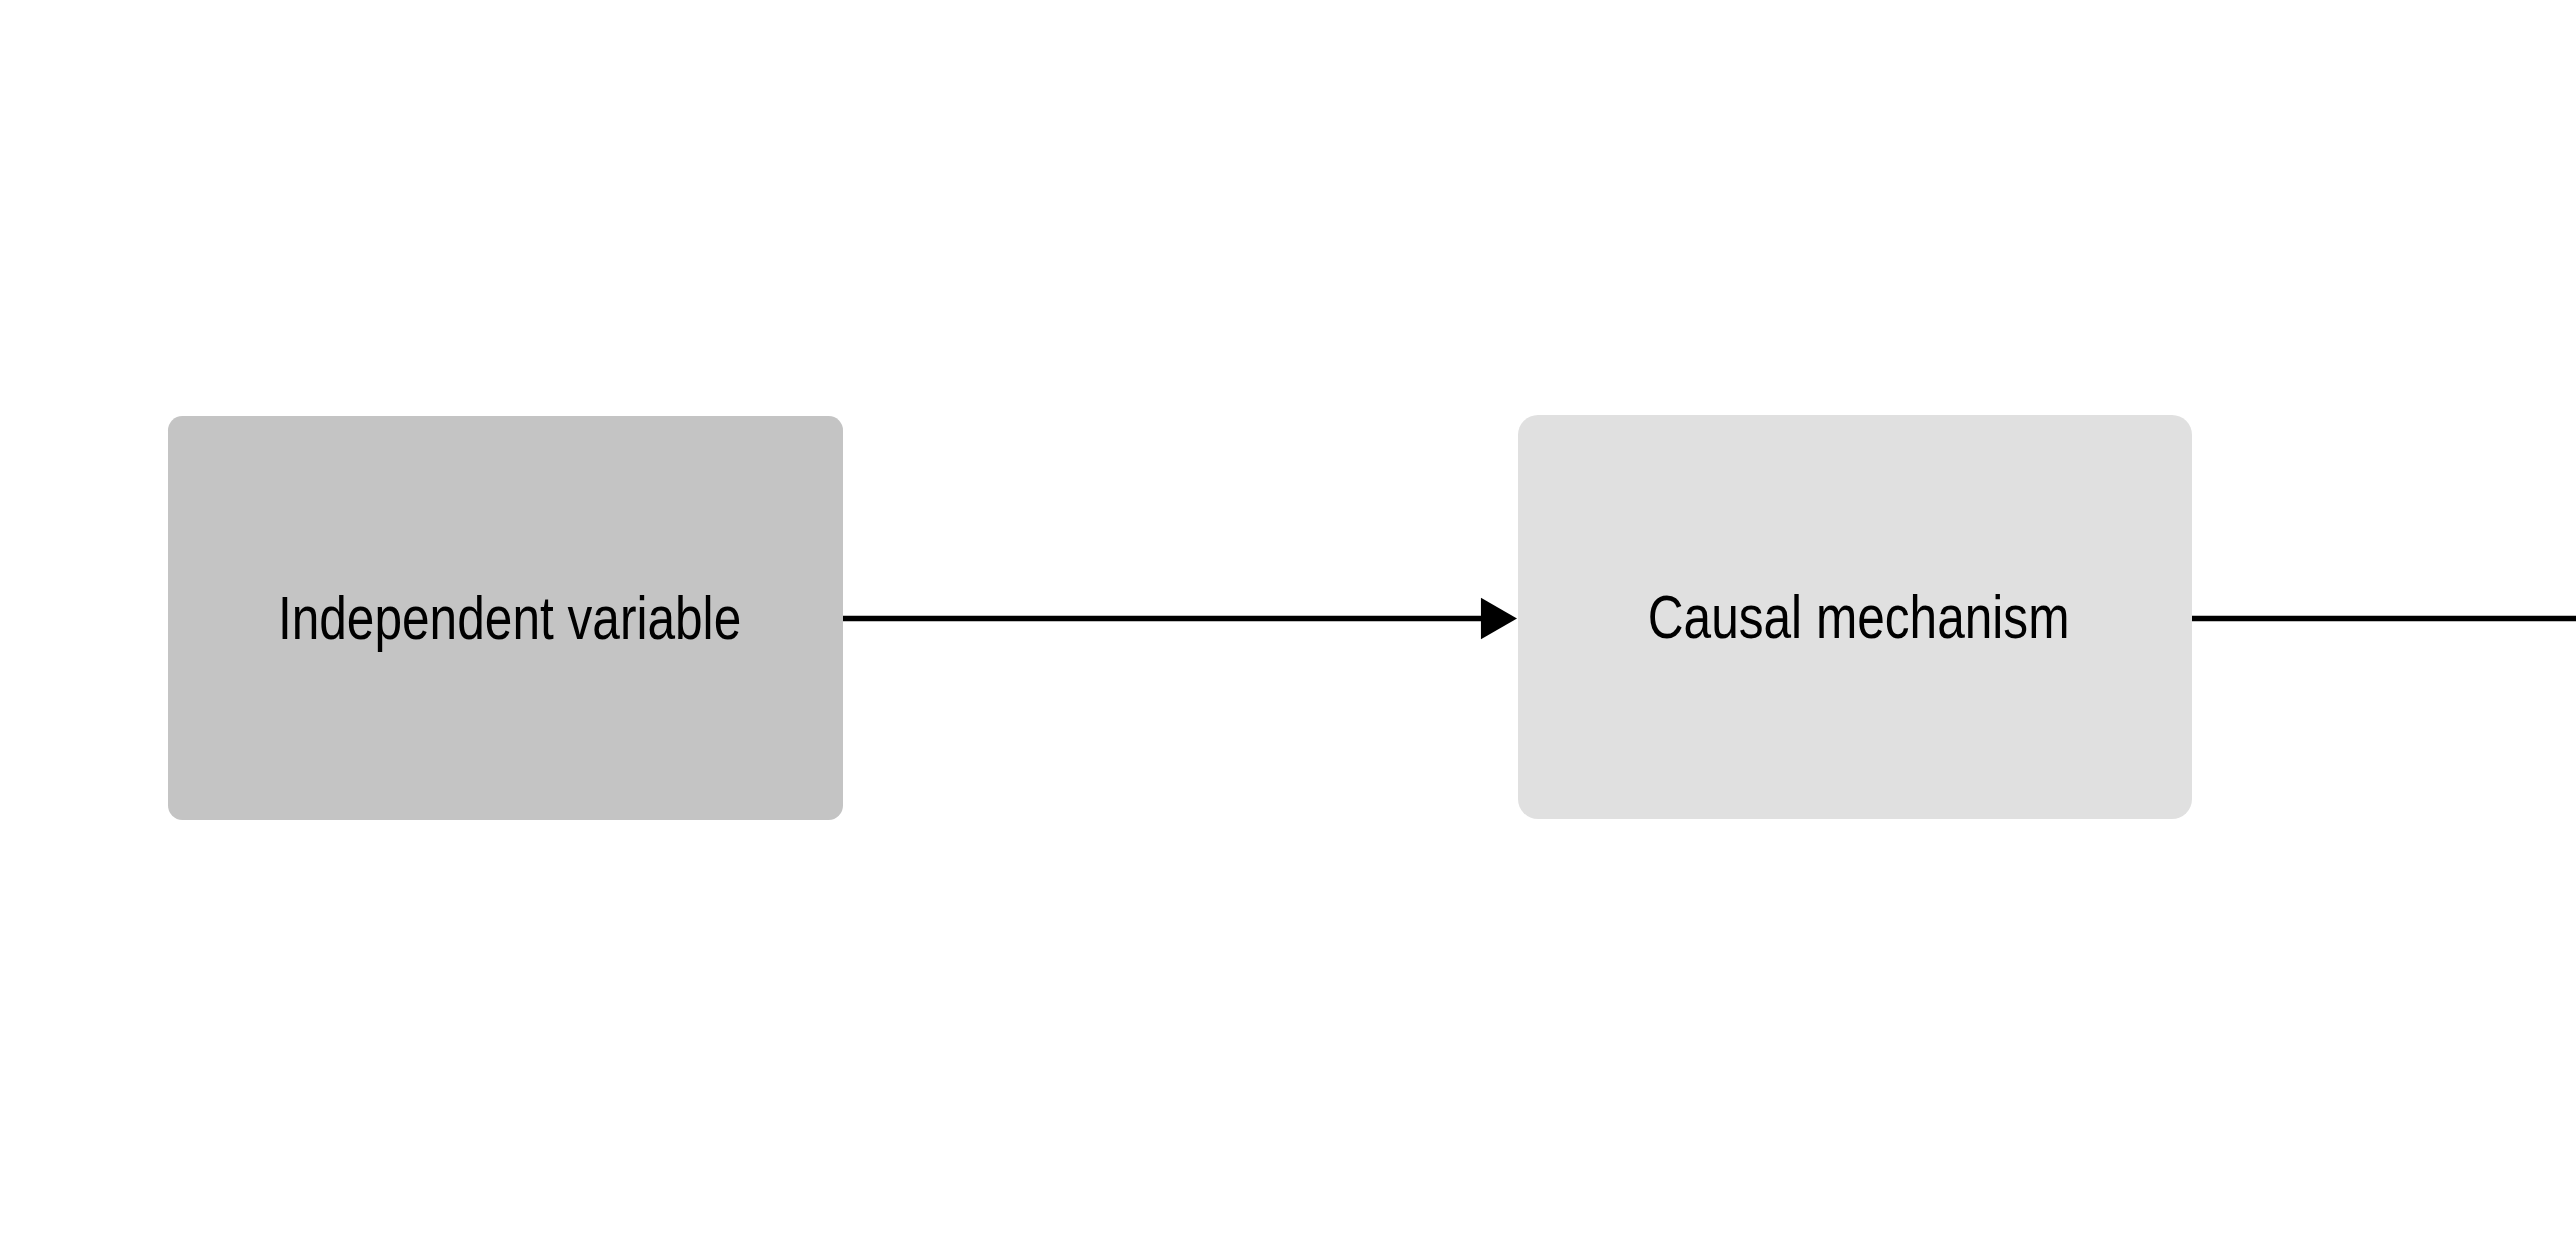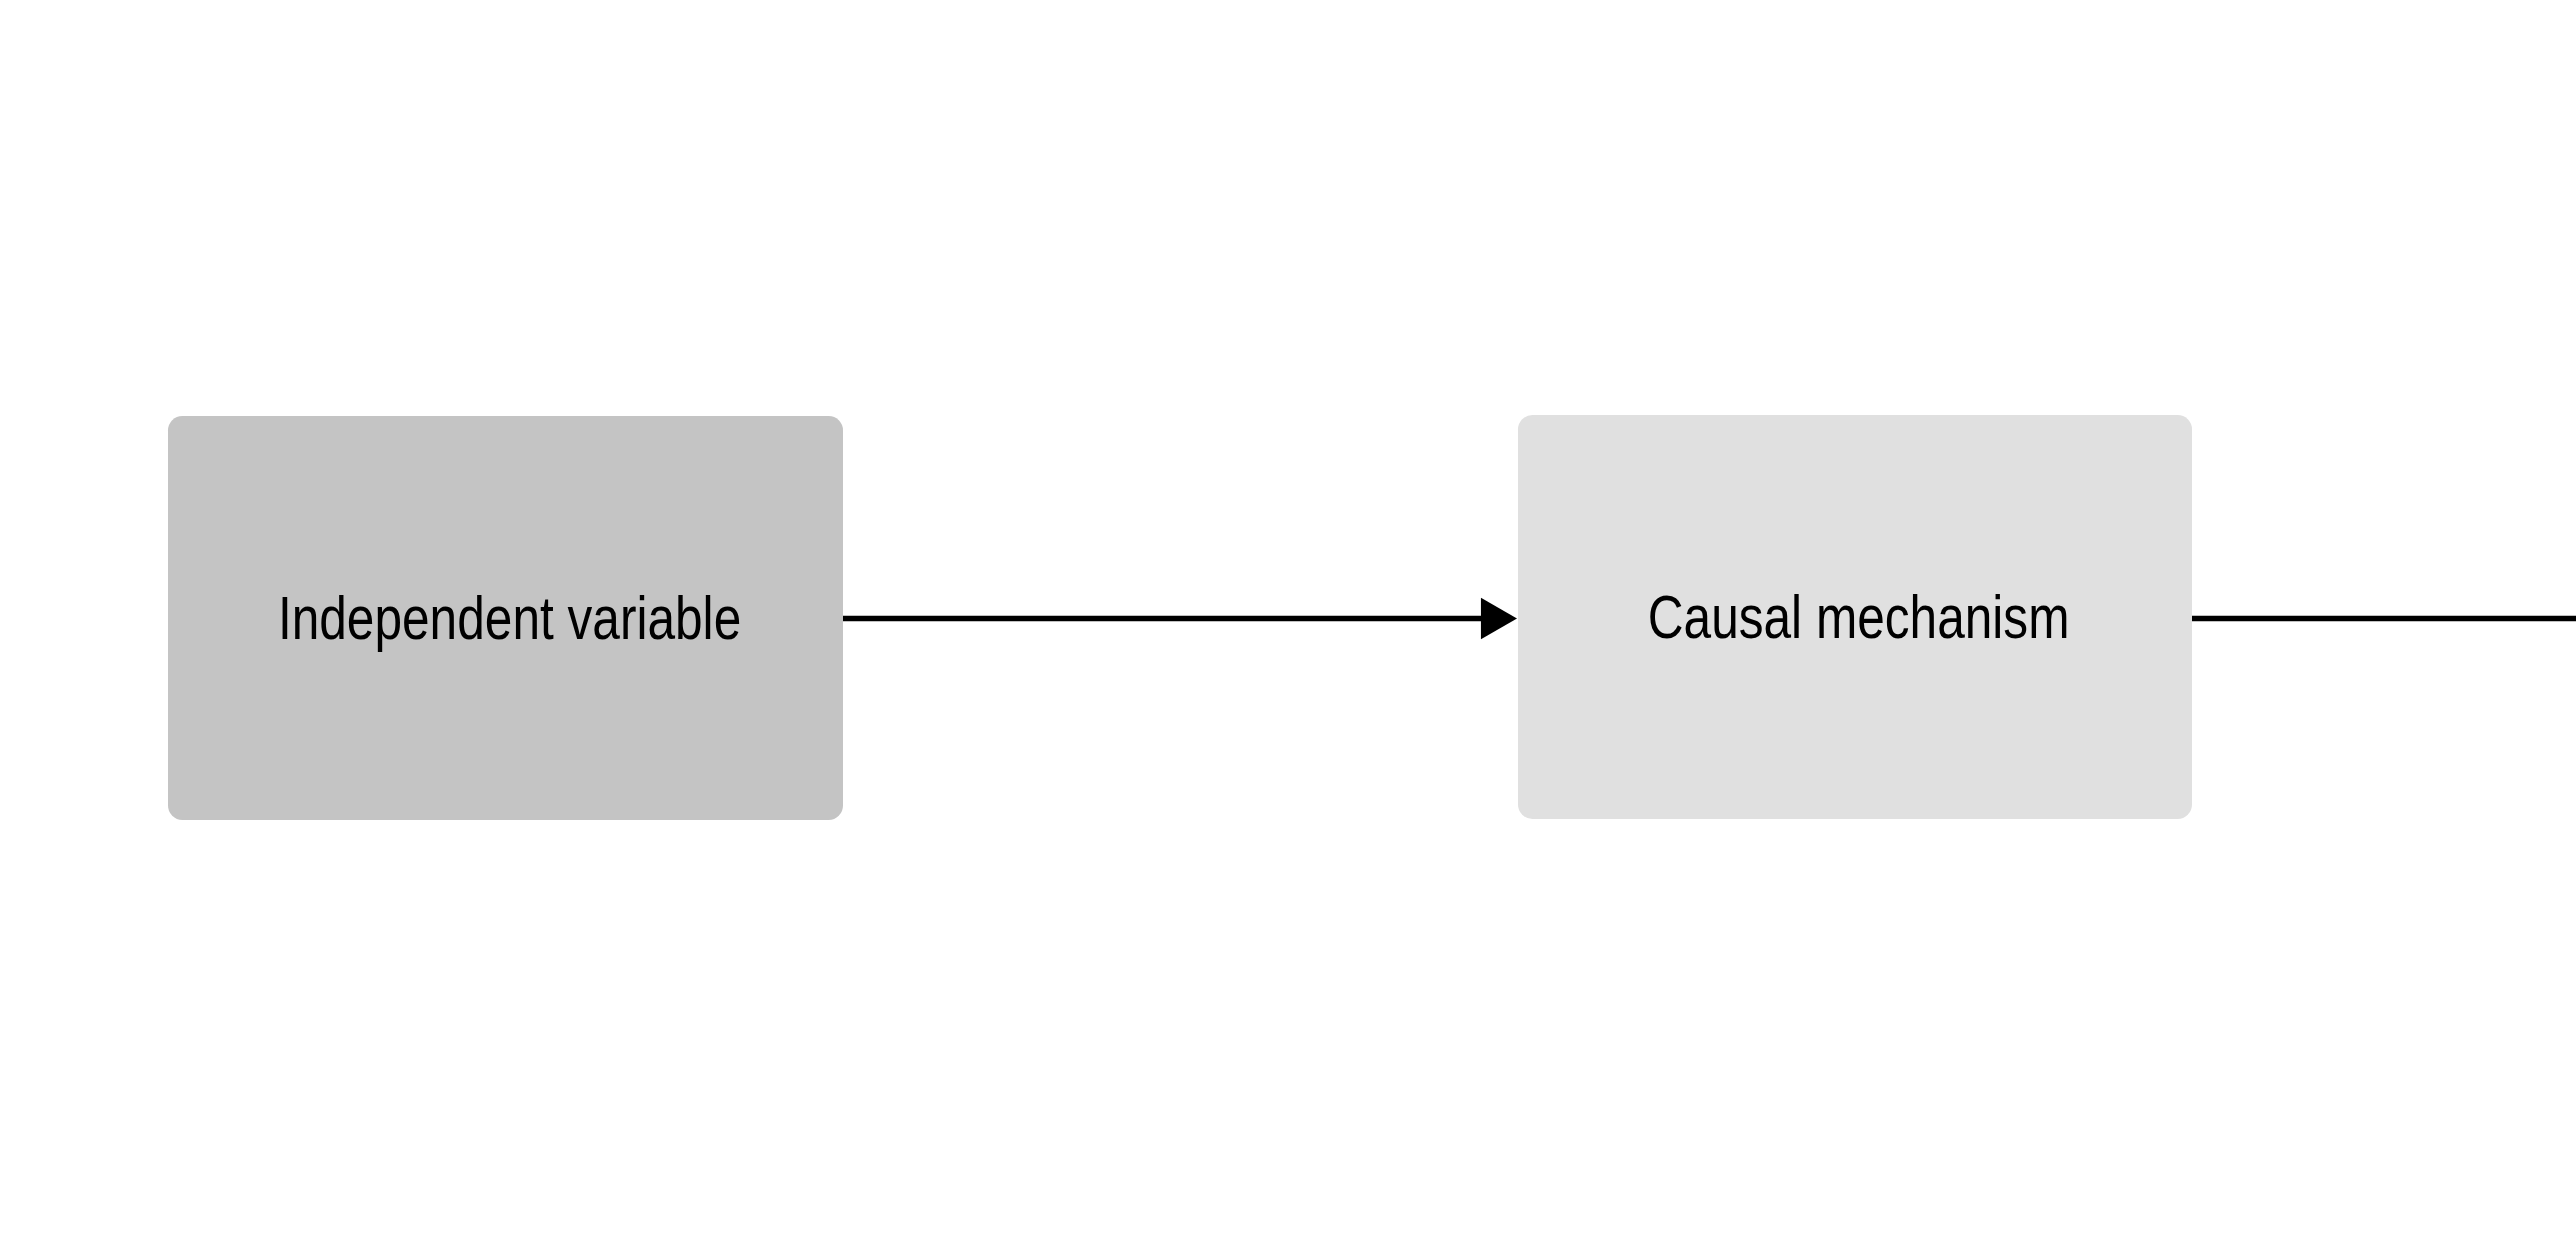--- a/index.html
+++ b/index.html
@@ -88,21 +88,21 @@
     <span class="node-label">Independent variable</span>
   </div>
 
   <div class="connector" id="connector-iv-to-mechanism">
     <svg viewBox="0 0 1309 110" preserveAspectRatio="none">
       <line x1="0" y1="55" x2="1244" y2="55" stroke="#000000" stroke-width="11"></line>
       <polygon points="1239,15 1309,55 1239,95" fill="#000000"></polygon>
     </svg>
   </div>
 
-  <div class="node" id="node-causal-mechanism" style="background-color: rgb(224, 224, 224); color: rgb(0, 0, 0);">
+  <div class="node" id="node-causal-mechanism" style="background-color: rgb(224, 224, 224); color: rgb(0, 0, 0); border-radius: 20px;">
     <span class="node-label">Causal mechanism</span>
   </div>
 
   <div class="connector" id="connector-mechanism-to-dv">
     <svg viewBox="0 0 1312 110" preserveAspectRatio="none">
       <line x1="0" y1="55" x2="1247" y2="55" stroke="#000000" stroke-width="11"></line>
       <polygon points="1242,15 1312,55 1242,95" fill="#000000"></polygon>
     </svg>
   </div>
 

